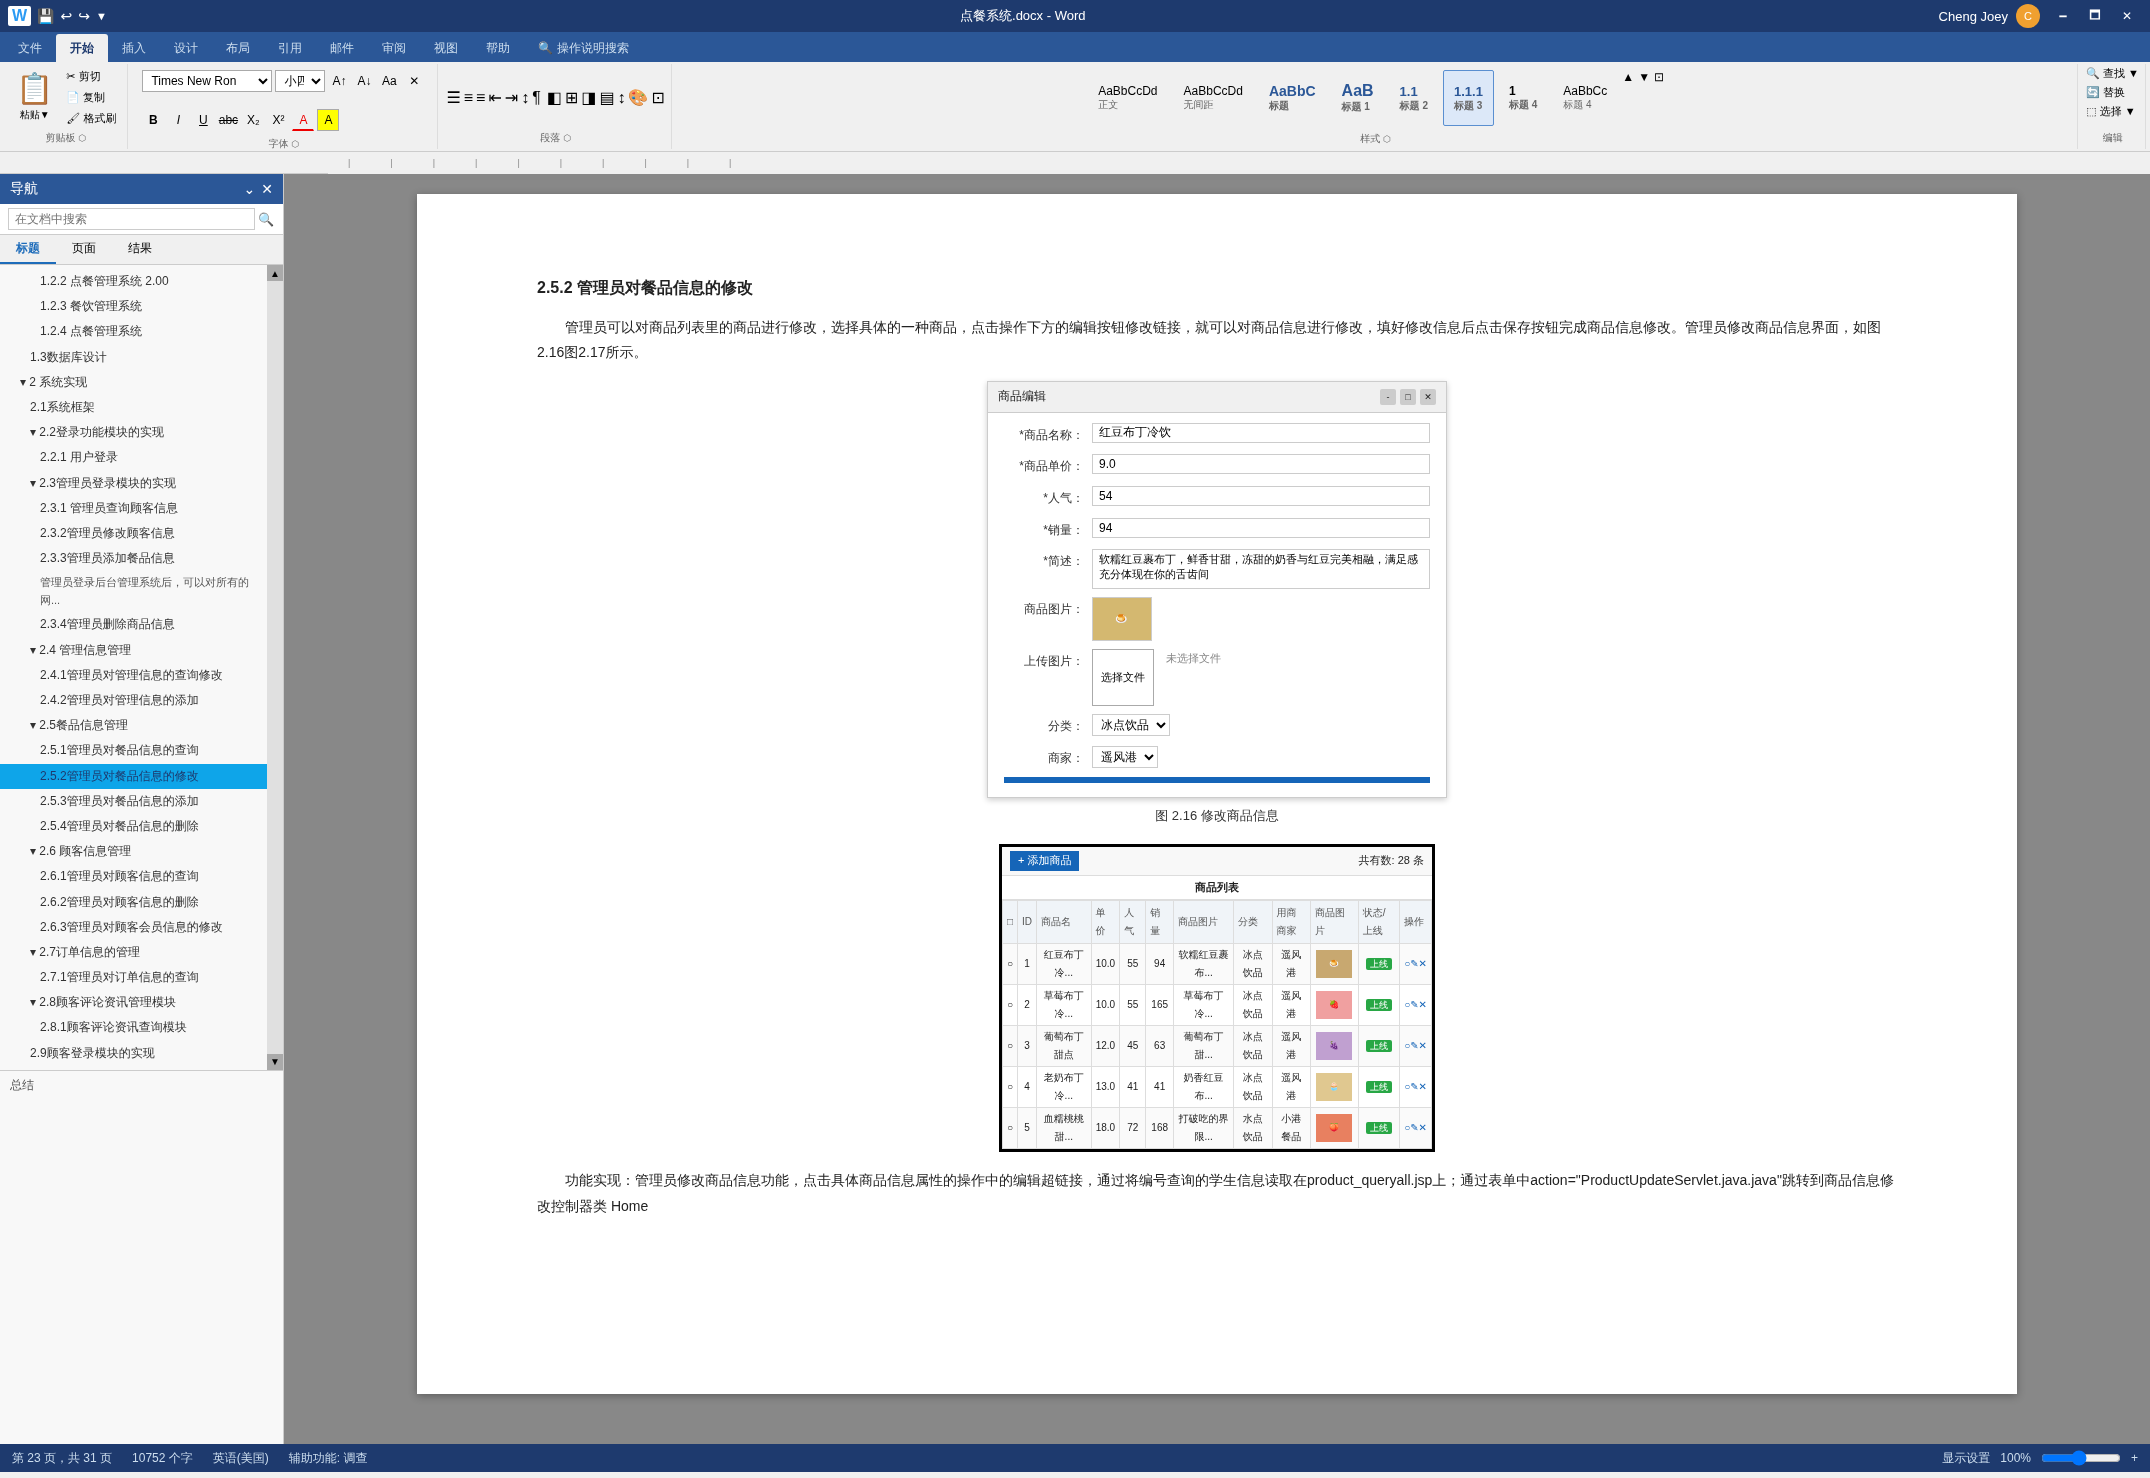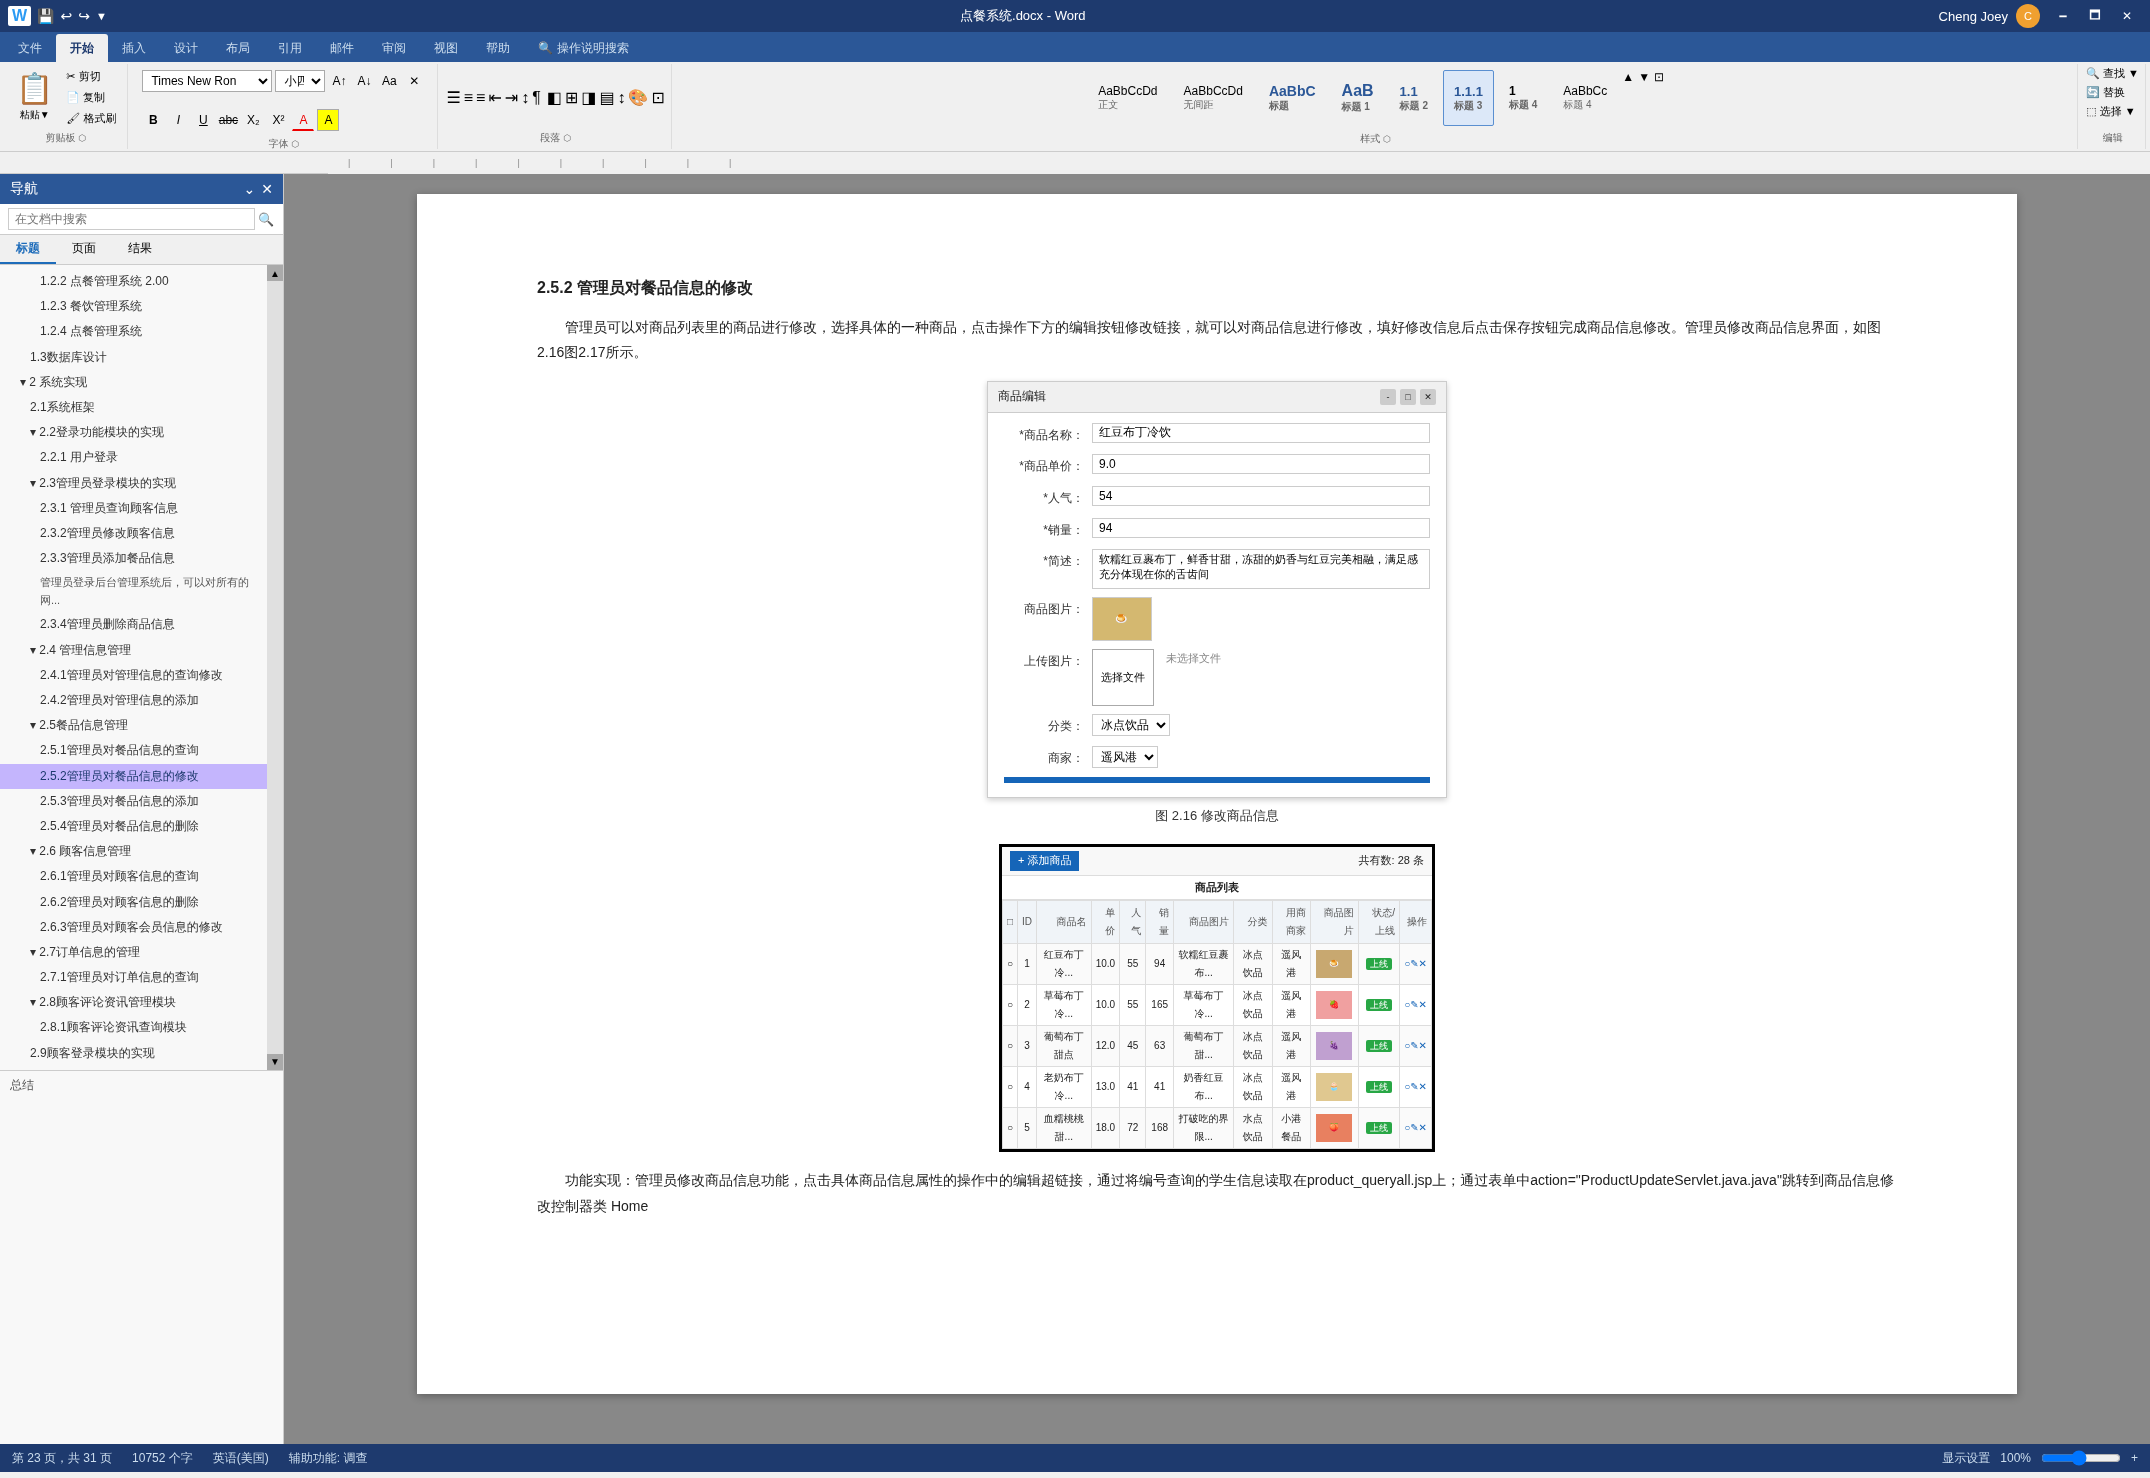--- a/index.html
+++ b/index.html
@@ -186,21 +186,21 @@
       overflow-y: auto;
       padding: 4px 0;
     }
     .nav-item {
       padding: 3px 10px;
       font-size: 12px;
       cursor: pointer;
       line-height: 1.6;
       color: #333;
     }
-    .nav-item.active { background: #c4b5fd; color: #1e3a6e; }
+    .nav-item.active { background: #0ea5e9; color: #1e3a6e; }
     .nav-item.level2 { padding-left: 20px; }
     .nav-item.level3 { padding-left: 30px; }
     .nav-item.level4 { padding-left: 40px; }
     .nav-item.long-text { font-size: 11px; color: #555; }
     .nav-bottom { padding: 6px 10px; font-size: 12px; color: #555; border-top: 1px solid #ccc; }
 
     
     .doc-area {
       flex: 1;
       background: #888;
@@ -339,21 +339,21 @@
     }
     .table-mock table {
       width: 100%;
       border-collapse: collapse;
       font-size: 10px;
     }
     .table-mock th {
       background: #f0f4f8;
       border: 1px solid #ddd;
       padding: 3px 4px;
-      text-align: right;
+      text-align: left;
       font-weight: normal;
       color: #555;
     }
     .table-mock td {
       border: 1px solid #ddd;
       padding: 2px 4px;
       text-align: center;
       font-size: 10px;
     }
     .table-mock tr:nth-child(odd) td { background: #fafafa; }

